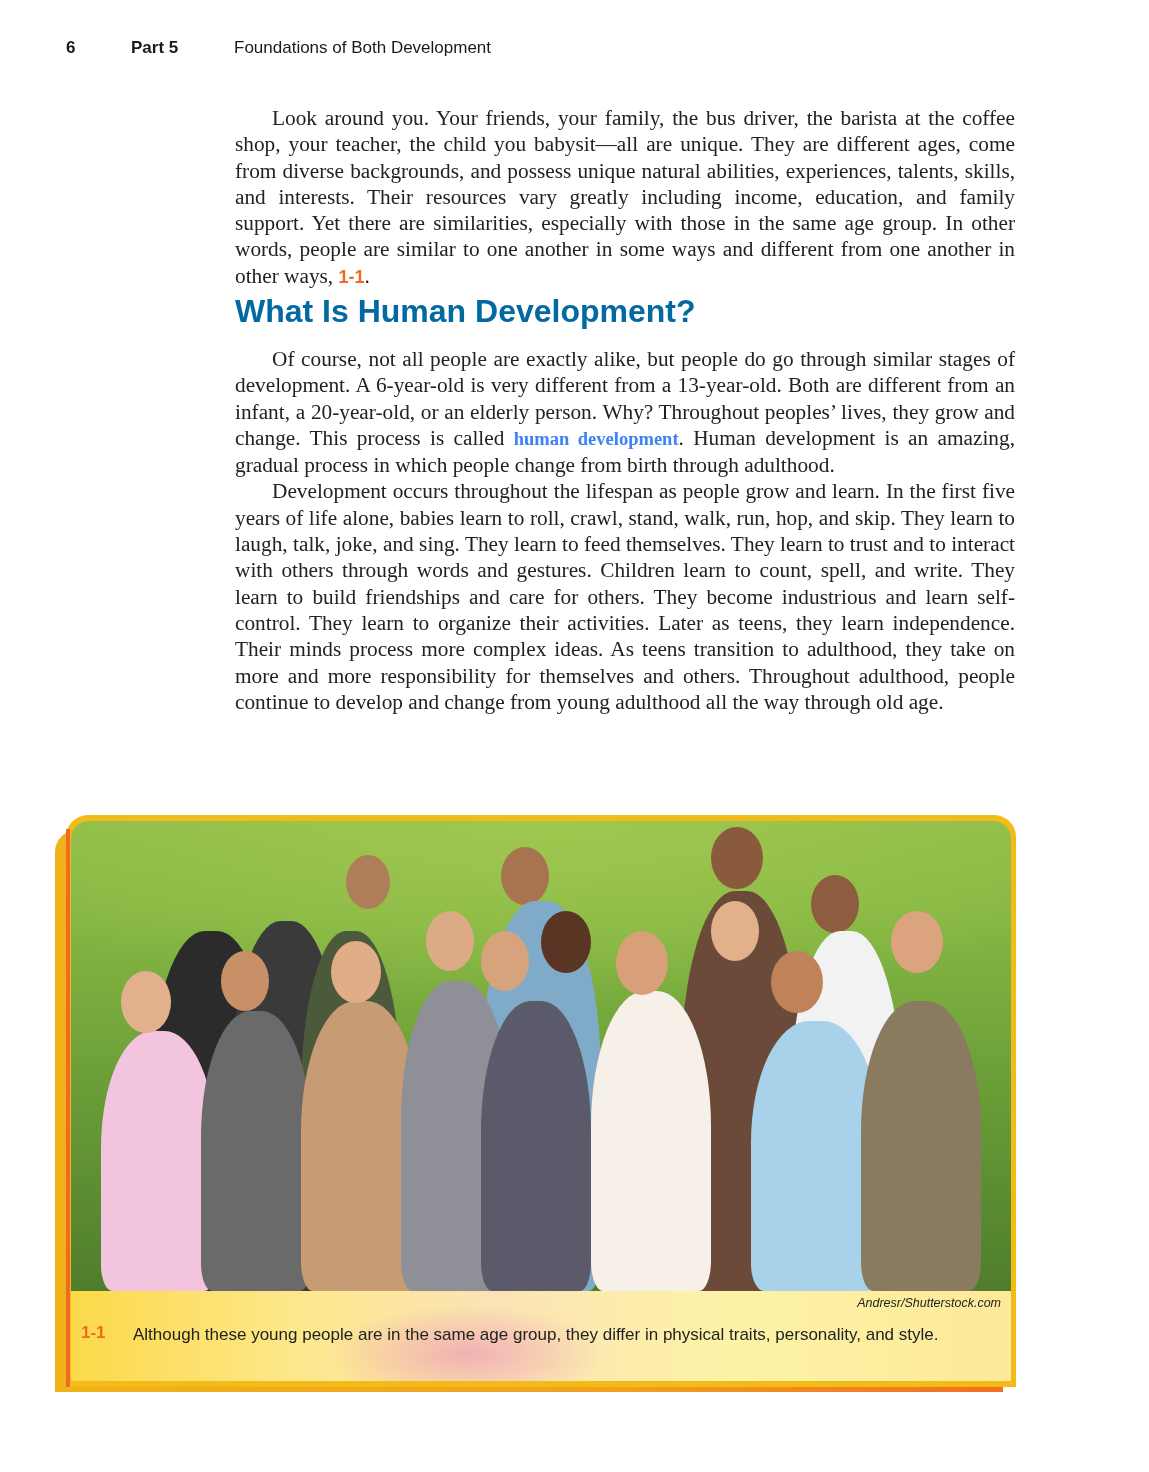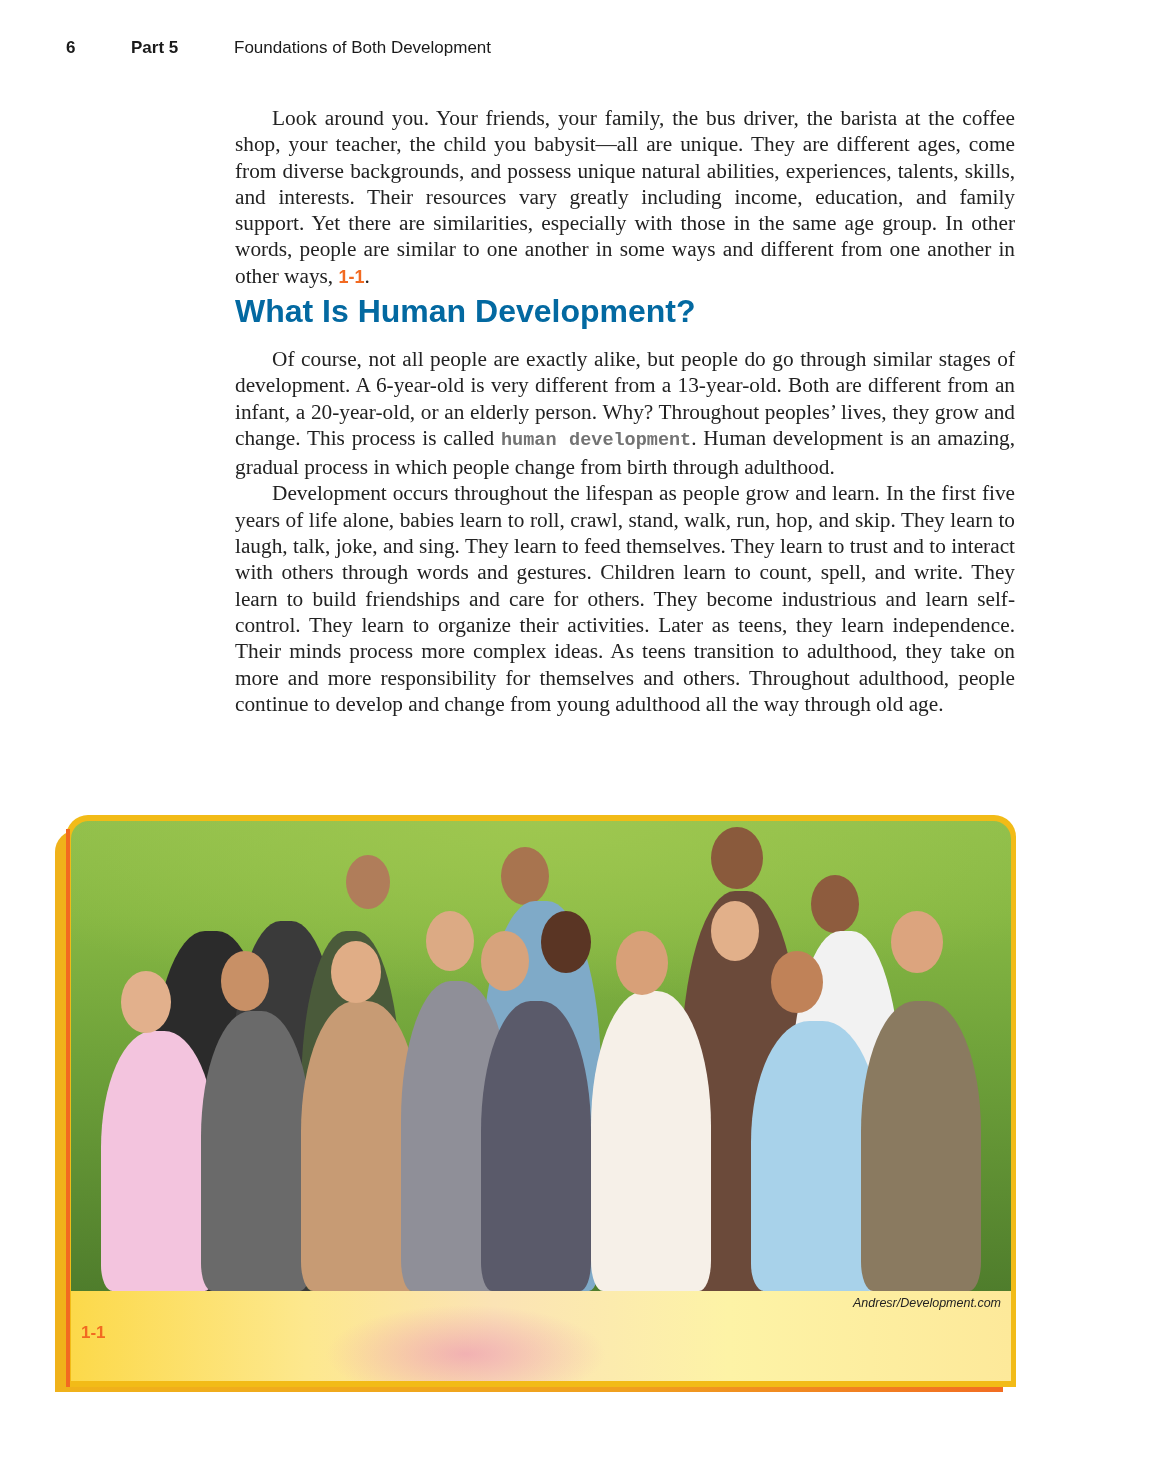--- a/index.html
+++ b/index.html
@@ -8,21 +8,21 @@
     .runhead .pgnum { position: absolute; left: 66px; font-weight: bold; }
     .runhead .part { position: absolute; left: 131px; font-weight: bold; white-space: nowrap; }
     .runhead .chap { position: absolute; left: 234px; white-space: nowrap; }
 
     .body { position: absolute; left: 235px; width: 780px; font-family: "Liberation Serif", serif; font-size: 21.3px; line-height: 26.3px; color: #222; }
     .body p { margin: 0; text-indent: 37px; text-align: justify; text-align-last: left; }
     .p1 { top: 92px; margin-top: 13px; }
     .h2 { position: absolute; left: 235px; top: 293px; font-family: "Liberation Sans", sans-serif; font-weight: bold; font-size: 32px; color: #0369a1; white-space: nowrap; }
     .p2 { top: 346px; }
     .figref { font-family: "Liberation Sans", sans-serif; font-weight: bold; color: #f26a21; font-size: 18px; }
-    .term { font-family: Liberation Mono, monospace; font-weight: bold; color: #737373; font-size: 18.5px; }
+    .term { font-family: Liberation Serif, serif; font-weight: bold; color: #3b82f6; font-size: 18.5px; }
 
     .fig-shadow { position: absolute; left: 55px; top: 830px; width: 948px; height: 562px; background: linear-gradient(90deg, #f0b21a 0%, #f0a01f 60%, #f26d22 100%); border-top-left-radius: 22px; }
     .fig-frame { position: absolute; left: 66px; top: 815px; width: 950px; height: 572px; background: #f2bb17; border-top-left-radius: 22px; border-top-right-radius: 22px; }
     .fig-frame .inner-left { position: absolute; left: 0; top: 14px; width: 4px; bottom: 0; background: #f26a21; }
     .photo { position: absolute; left: 71px; top: 821px; width: 940px; height: 470px; border-top-left-radius: 18px; border-top-right-radius: 18px; overflow: hidden;
       background:
         radial-gradient(ellipse 900px 260px at 50% 0%, rgba(160,200,80,0.9), rgba(0,0,0,0) 70%),
         linear-gradient(180deg, #8fbe4a 0%, #86b743 20%, #6fa23a 50%, #4f7d2c 100%); }
     .people { position: absolute; left: 0; right: 0; top: 0; bottom: 0; }
     .person { position: absolute; border-radius: 45% 45% 10% 10%; }
@@ -91,15 +91,16 @@
     <div class="head" style="left:410px;top:110px;width:48px;height:60px;background:#d7a37c;"></div>
     <div class="head" style="left:470px;top:90px;width:50px;height:62px;background:#5a3524;"></div>
     <div class="head" style="left:545px;top:110px;width:52px;height:64px;background:#d8a078;"></div>
     <div class="head" style="left:640px;top:80px;width:48px;height:60px;background:#e2b08a;"></div>
     <div class="head" style="left:700px;top:130px;width:52px;height:62px;background:#c08258;"></div>
     <div class="head" style="left:820px;top:90px;width:52px;height:62px;background:#dca47e;"></div>
   </div>
 </div>
 
 <div class="caption-area">
-  <span class="credit">Andresr/Development.com</span>
+  <span class="credit">Andresr/Shutterstock.com</span>
   <span class="cap-num">1-1</span>
+  <span class="cap-text">Although these young people are in the same age group, they differ in physical traits, personality, and style.</span>
 </div>
 
 </body></html>

